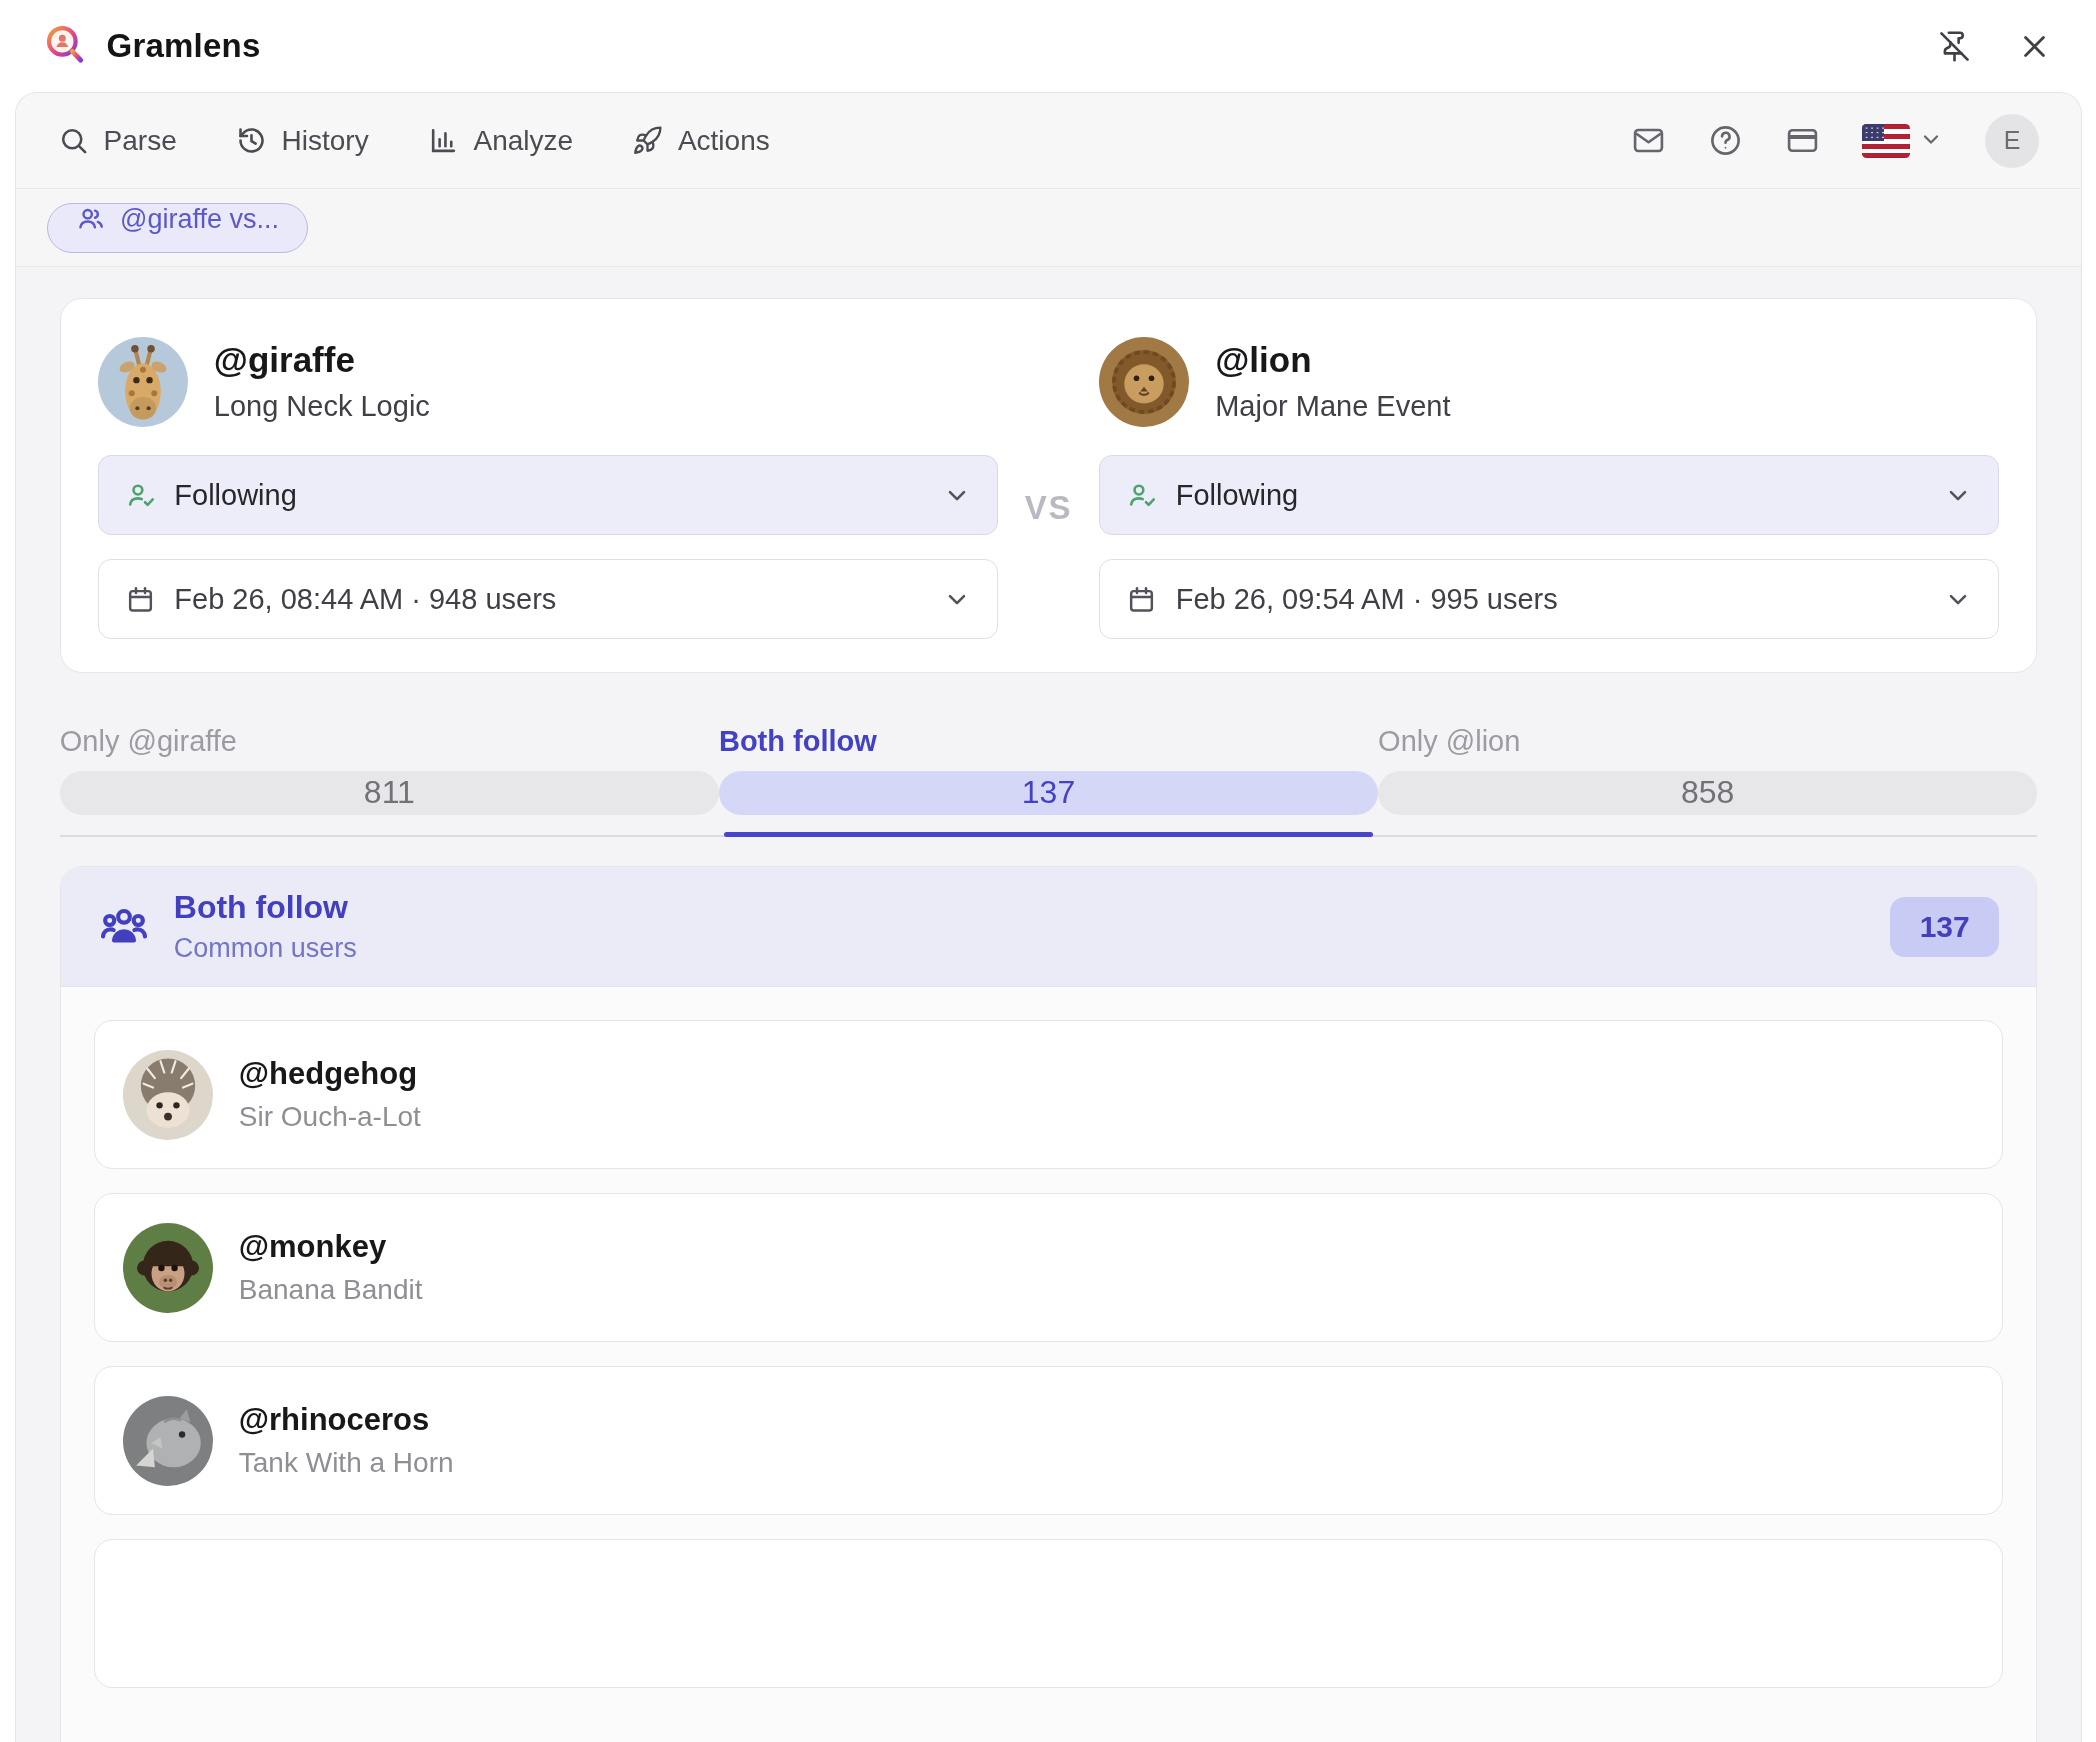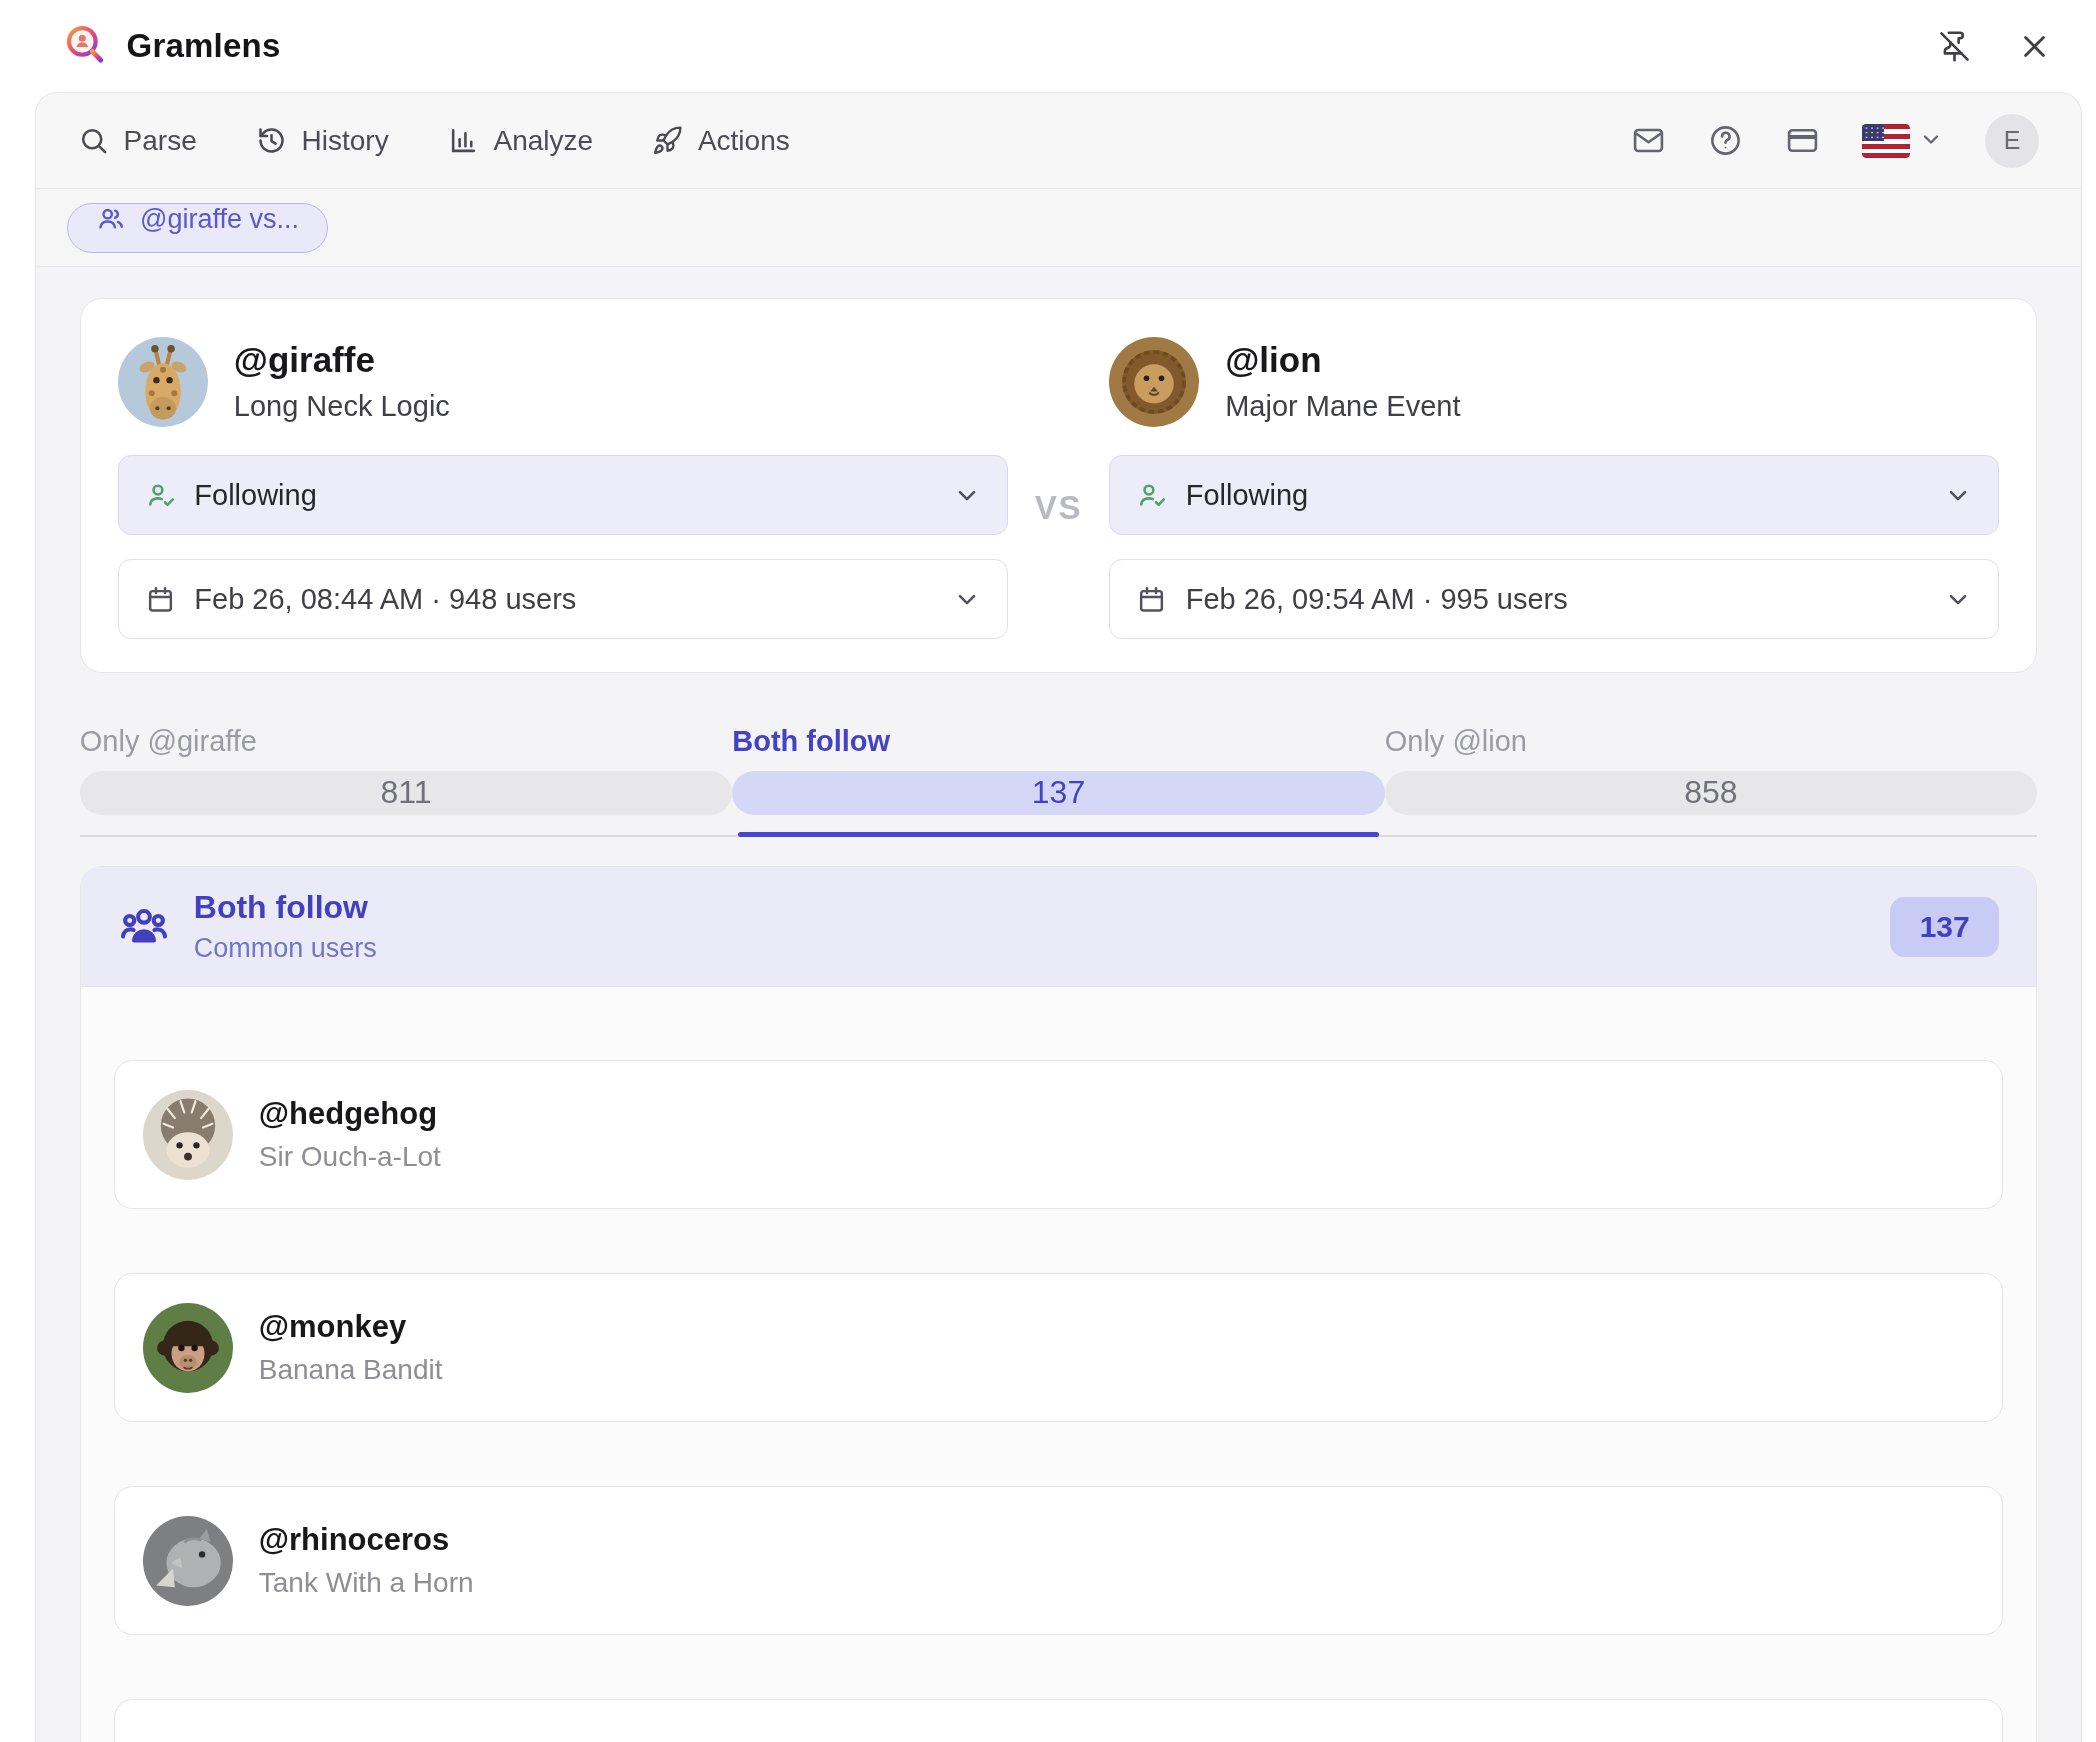--- a/index.html
+++ b/index.html
@@ -1,19 +1,19 @@
 <!DOCTYPE html>
 <html style="font-size:14.8px"><head>
 <meta charset="utf-8">
 <style>
   * { margin:0; padding:0; box-sizing:border-box; }
   html,body { width:2097px; height:1742px; overflow:hidden; background:#fff;
     font-family:"Liberation Sans", sans-serif; color:#18181b; }
 
-  .window { width:2097px; height:1742px; display:flex; flex-direction:column; background:#fff;padding-left:20px; }
+  .window { width:2097px; height:1742px; display:flex; flex-direction:column; background:#fff; }
 
   
   .titlebar { height:92px; flex:0 0 92px; display:flex; align-items:center; padding:0 42px; background:#fff; }
   .logo { width:48px; height:48px; margin-right:16.6px; }
   .app-title { font-size:33px; font-weight:bold; color:#151517; letter-spacing:0.2px; }
   .titlebar .spacer { flex:1; }
   .winbtn { width:41px; height:41px; display:flex; align-items:center; justify-content:center; color:#3f3f46; cursor:pointer; }
   .winbtn + .winbtn { margin-left:39px; }
   .winbtn svg { width:33px; height:33px; }
 
@@ -85,21 +85,21 @@
   .section-header svg.group { width:52px; height:52px; color:#4340bf; flex:0 0 52px; }
   .sec-title { font-size:32px; font-weight:bold; color:#4340bf; margin-bottom:7.4px; }
   .sec-sub { font-size:27px; color:#7276c4; }
   .sec-spacer { flex:1; }
   .sec-badge { background:#c8cbf3; color:#4340bf; font-size:30px; font-weight:bold;
     padding:13px 29.5px; border-radius:14.8px; }
 
   
   .list { padding:33px; display:flex; flex-direction:column; gap:24px; }
   .user-card { background:#fff; border:1.8px solid #e5e5e8; border-radius:18.5px; height:149px; flex:0 0 149px;
-    display:flex; align-items:center; padding:0 28px; gap:26px; cursor:pointer;margin-top:40px; }
+    display:flex; align-items:center; padding:0 28px; gap:26px; cursor:pointer; }
   .u-name { font-size:31px; font-weight:bold; color:#18181b; margin-bottom:9.2px; }
   .u-sub { font-size:28px; color:#8e8e94; }
 </style>
 </head>
 <body>
 
 <svg width="0" height="0" style="position:absolute">
   <defs>
     <linearGradient id="lgrad" x1="0" y1="0" x2="1" y2="1">
       <stop offset="0" stop-color="#f0a13f"></stop>

